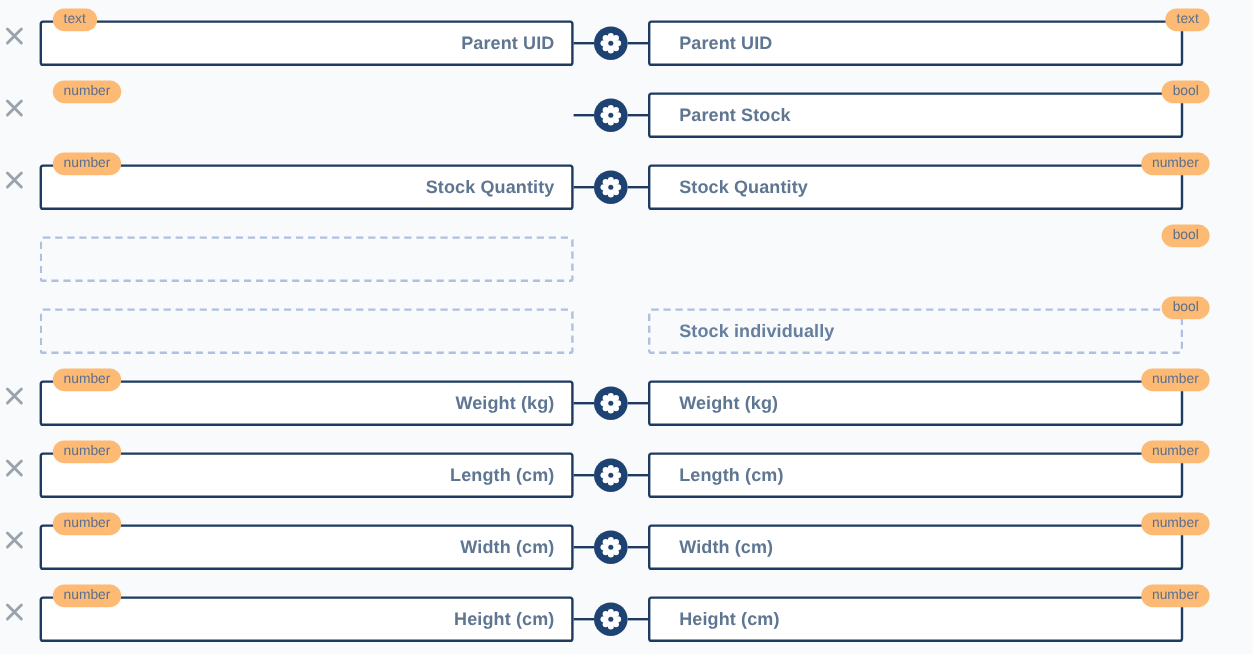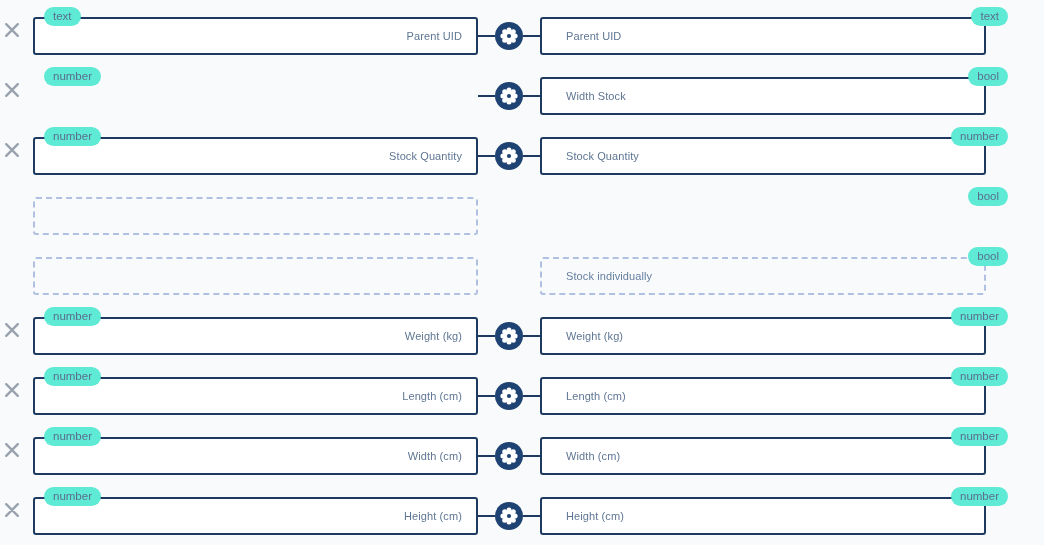--- a/index.html
+++ b/index.html
@@ -57,36 +57,37 @@
     border: 2px solid #1e3a60;
     background: #ffffff;
   }
   .field-box.dashed {
     border: 2px dashed #afc0e2;
     background: transparent;
     cursor: default;
   }
 
   .field-label {
-    font-size: 11px;
+    font-size: 15px;
     color: #5f7693;
     letter-spacing: 0.1px;
     white-space: nowrap;
+    font-weight: bold;
   }
   .field-box.dashed .field-label { color: #667f9e; }
 
   
   .type-badge {
     position: absolute;
     top: 7px;
     height: 19px;
     line-height: 19px;
     padding: 0 9px;
     border-radius: 10px;
-    background: #5eead4;
+    background: #fdba74;
     color: #5a6f8f;
     font-size: 11.5px;
     white-space: nowrap;
     z-index: 3;
   }
   .badge-left-box  { left: 44px; }
   .badge-right-box { right: 36px; }
 
   
   .connector {
@@ -177,21 +178,21 @@
             <circle cx="2.90" cy="9.00" r="2.5" fill="#ffffff"></circle>
             <circle cx="4.69" cy="4.69" r="2.5" fill="#ffffff"></circle>
             <circle cx="9.00" cy="2.90" r="2.5" fill="#ffffff"></circle>
             <circle cx="13.31" cy="4.69" r="2.5" fill="#ffffff"></circle>
             <circle cx="9" cy="9" r="5.2" fill="#ffffff"></circle>
             <circle cx="9" cy="9" r="2.1" fill="#1e4272"></circle>
           </svg>
         </span>
       </div>
       <div class="field-box right solid">
-        <span class="field-label">Width Stock</span>
+        <span class="field-label">Parent Stock</span>
       </div>
       <span class="type-badge badge-right-box">bool</span>
     </div>
     <div class="map-row" style="top: 120px;">
       <span class="close-icon">
         <svg width="24" height="24" viewBox="0 0 24 24" aria-hidden="true">
           <path d="M6.2 6.2 L17.8 17.8 M17.8 6.2 L6.2 17.8" stroke="#9aa3ad" stroke-width="2.4" stroke-linecap="round"></path>
         </svg>
       </span>
       <div class="field-box left solid">

